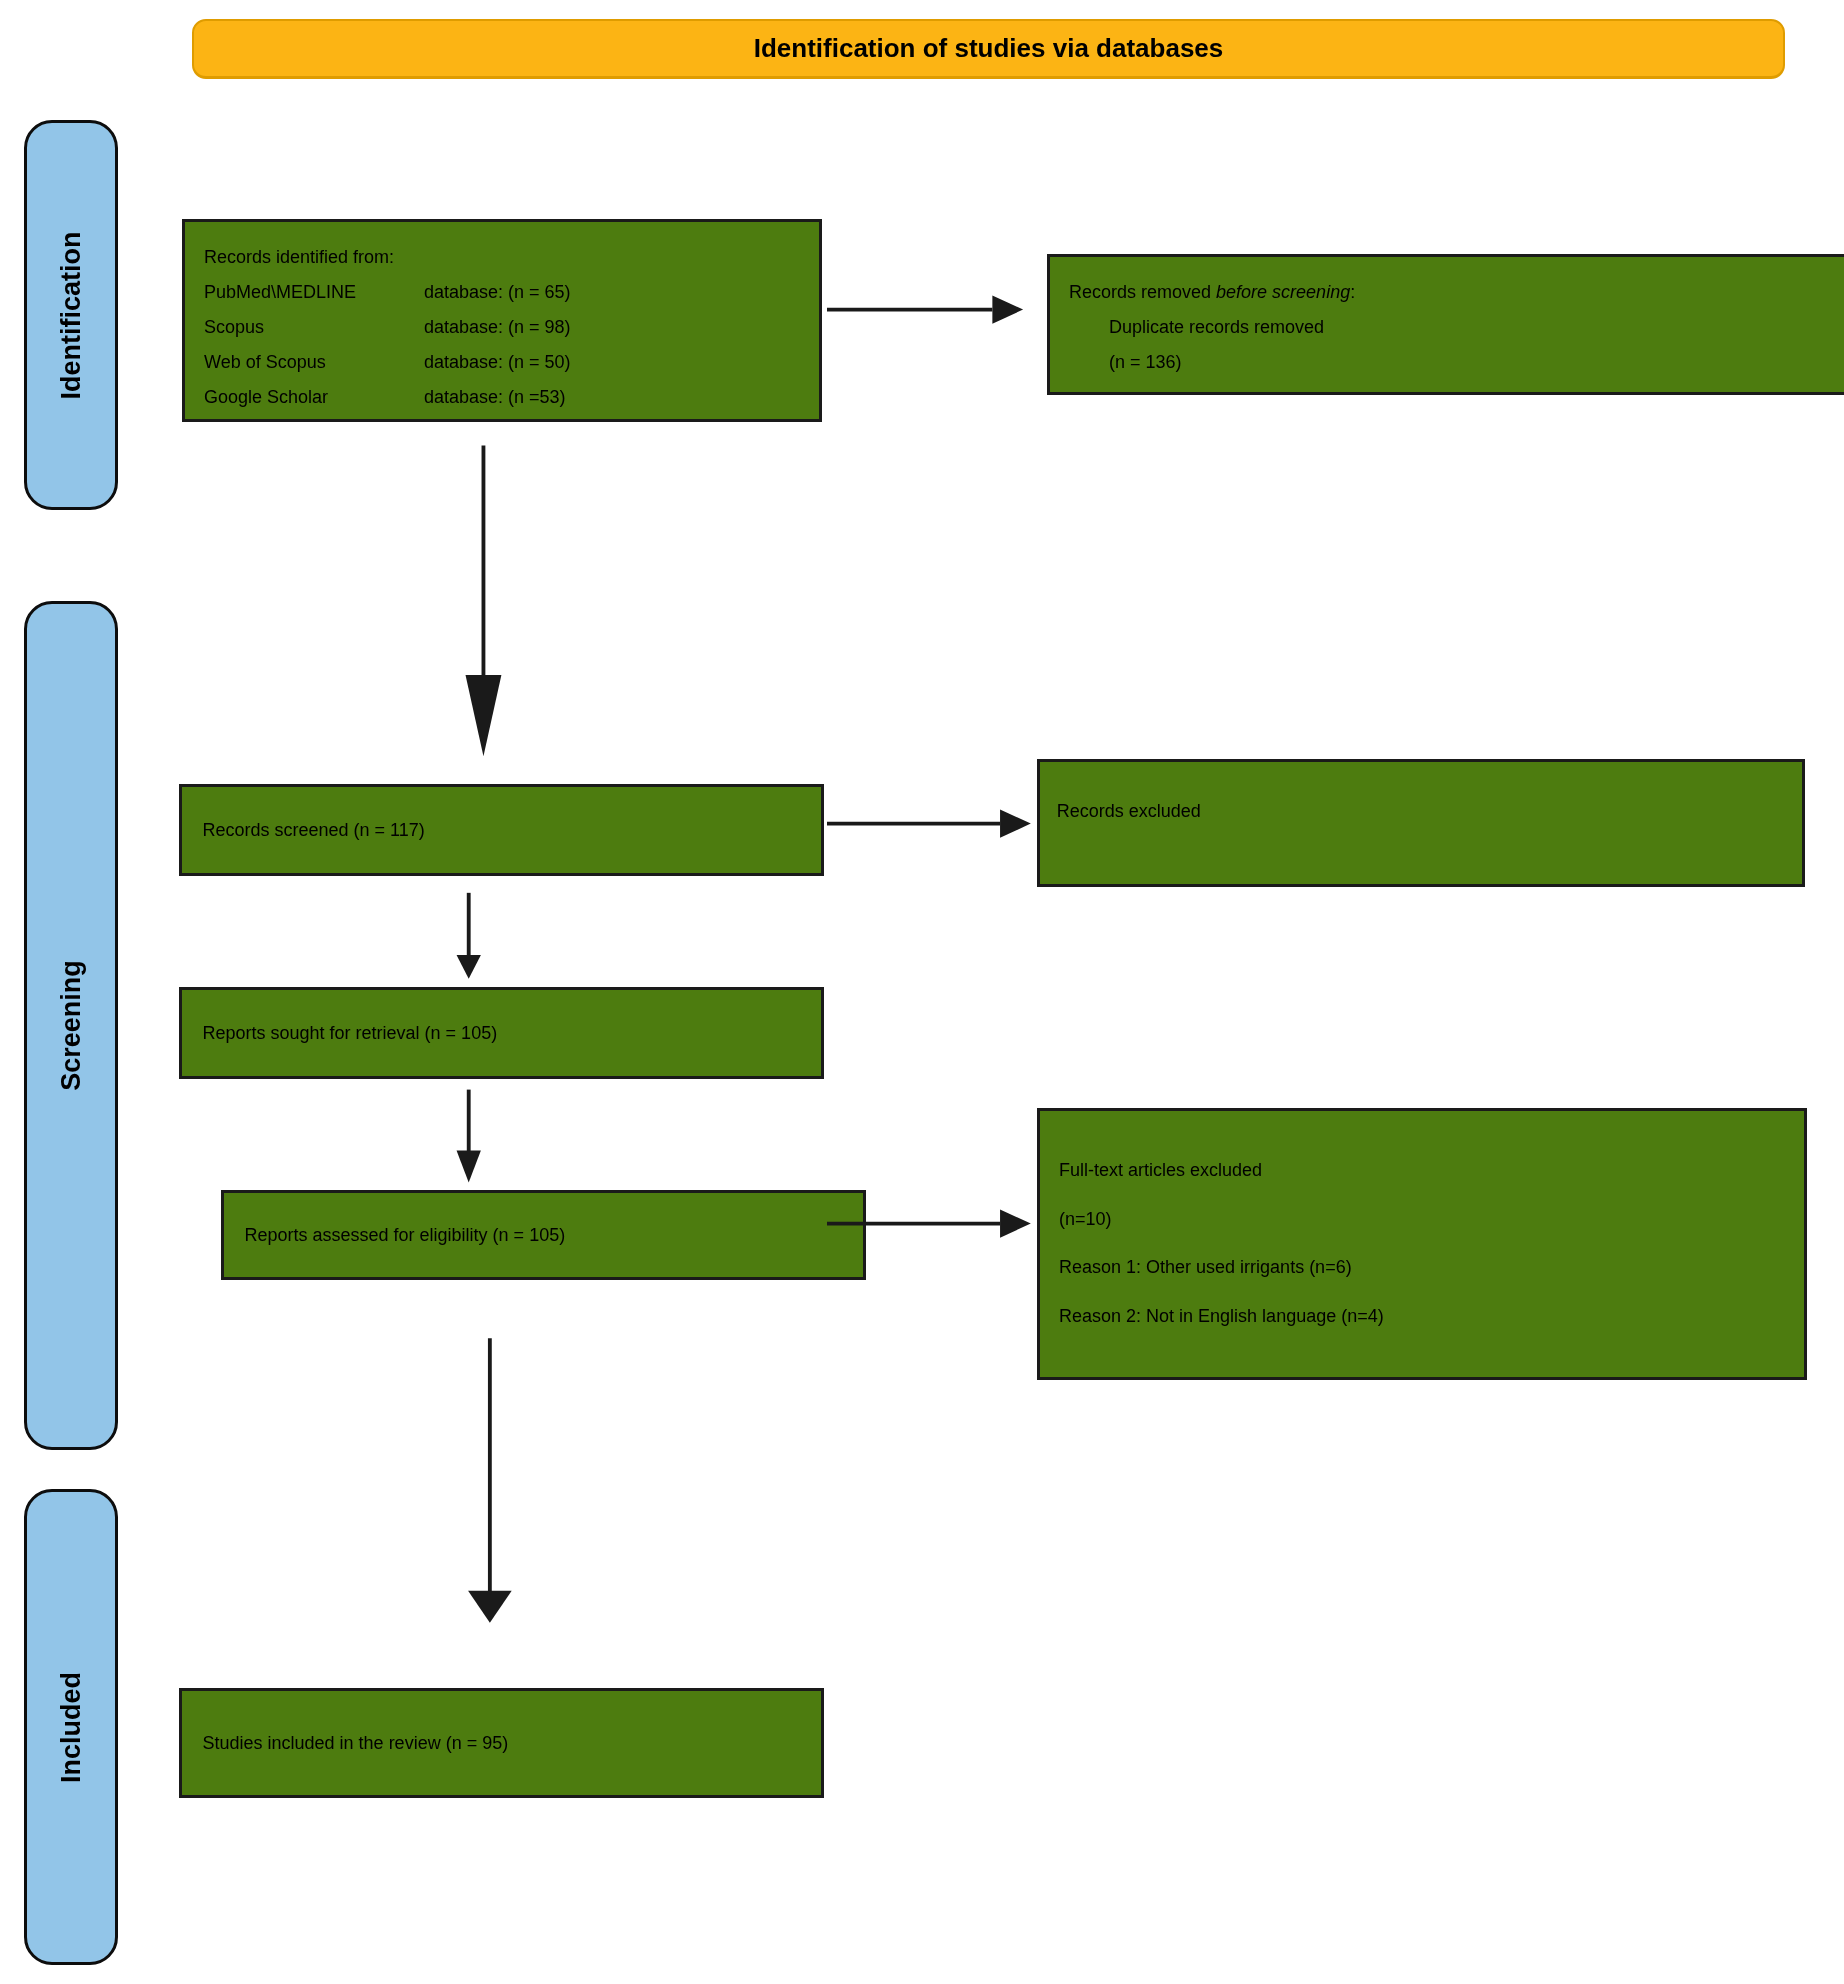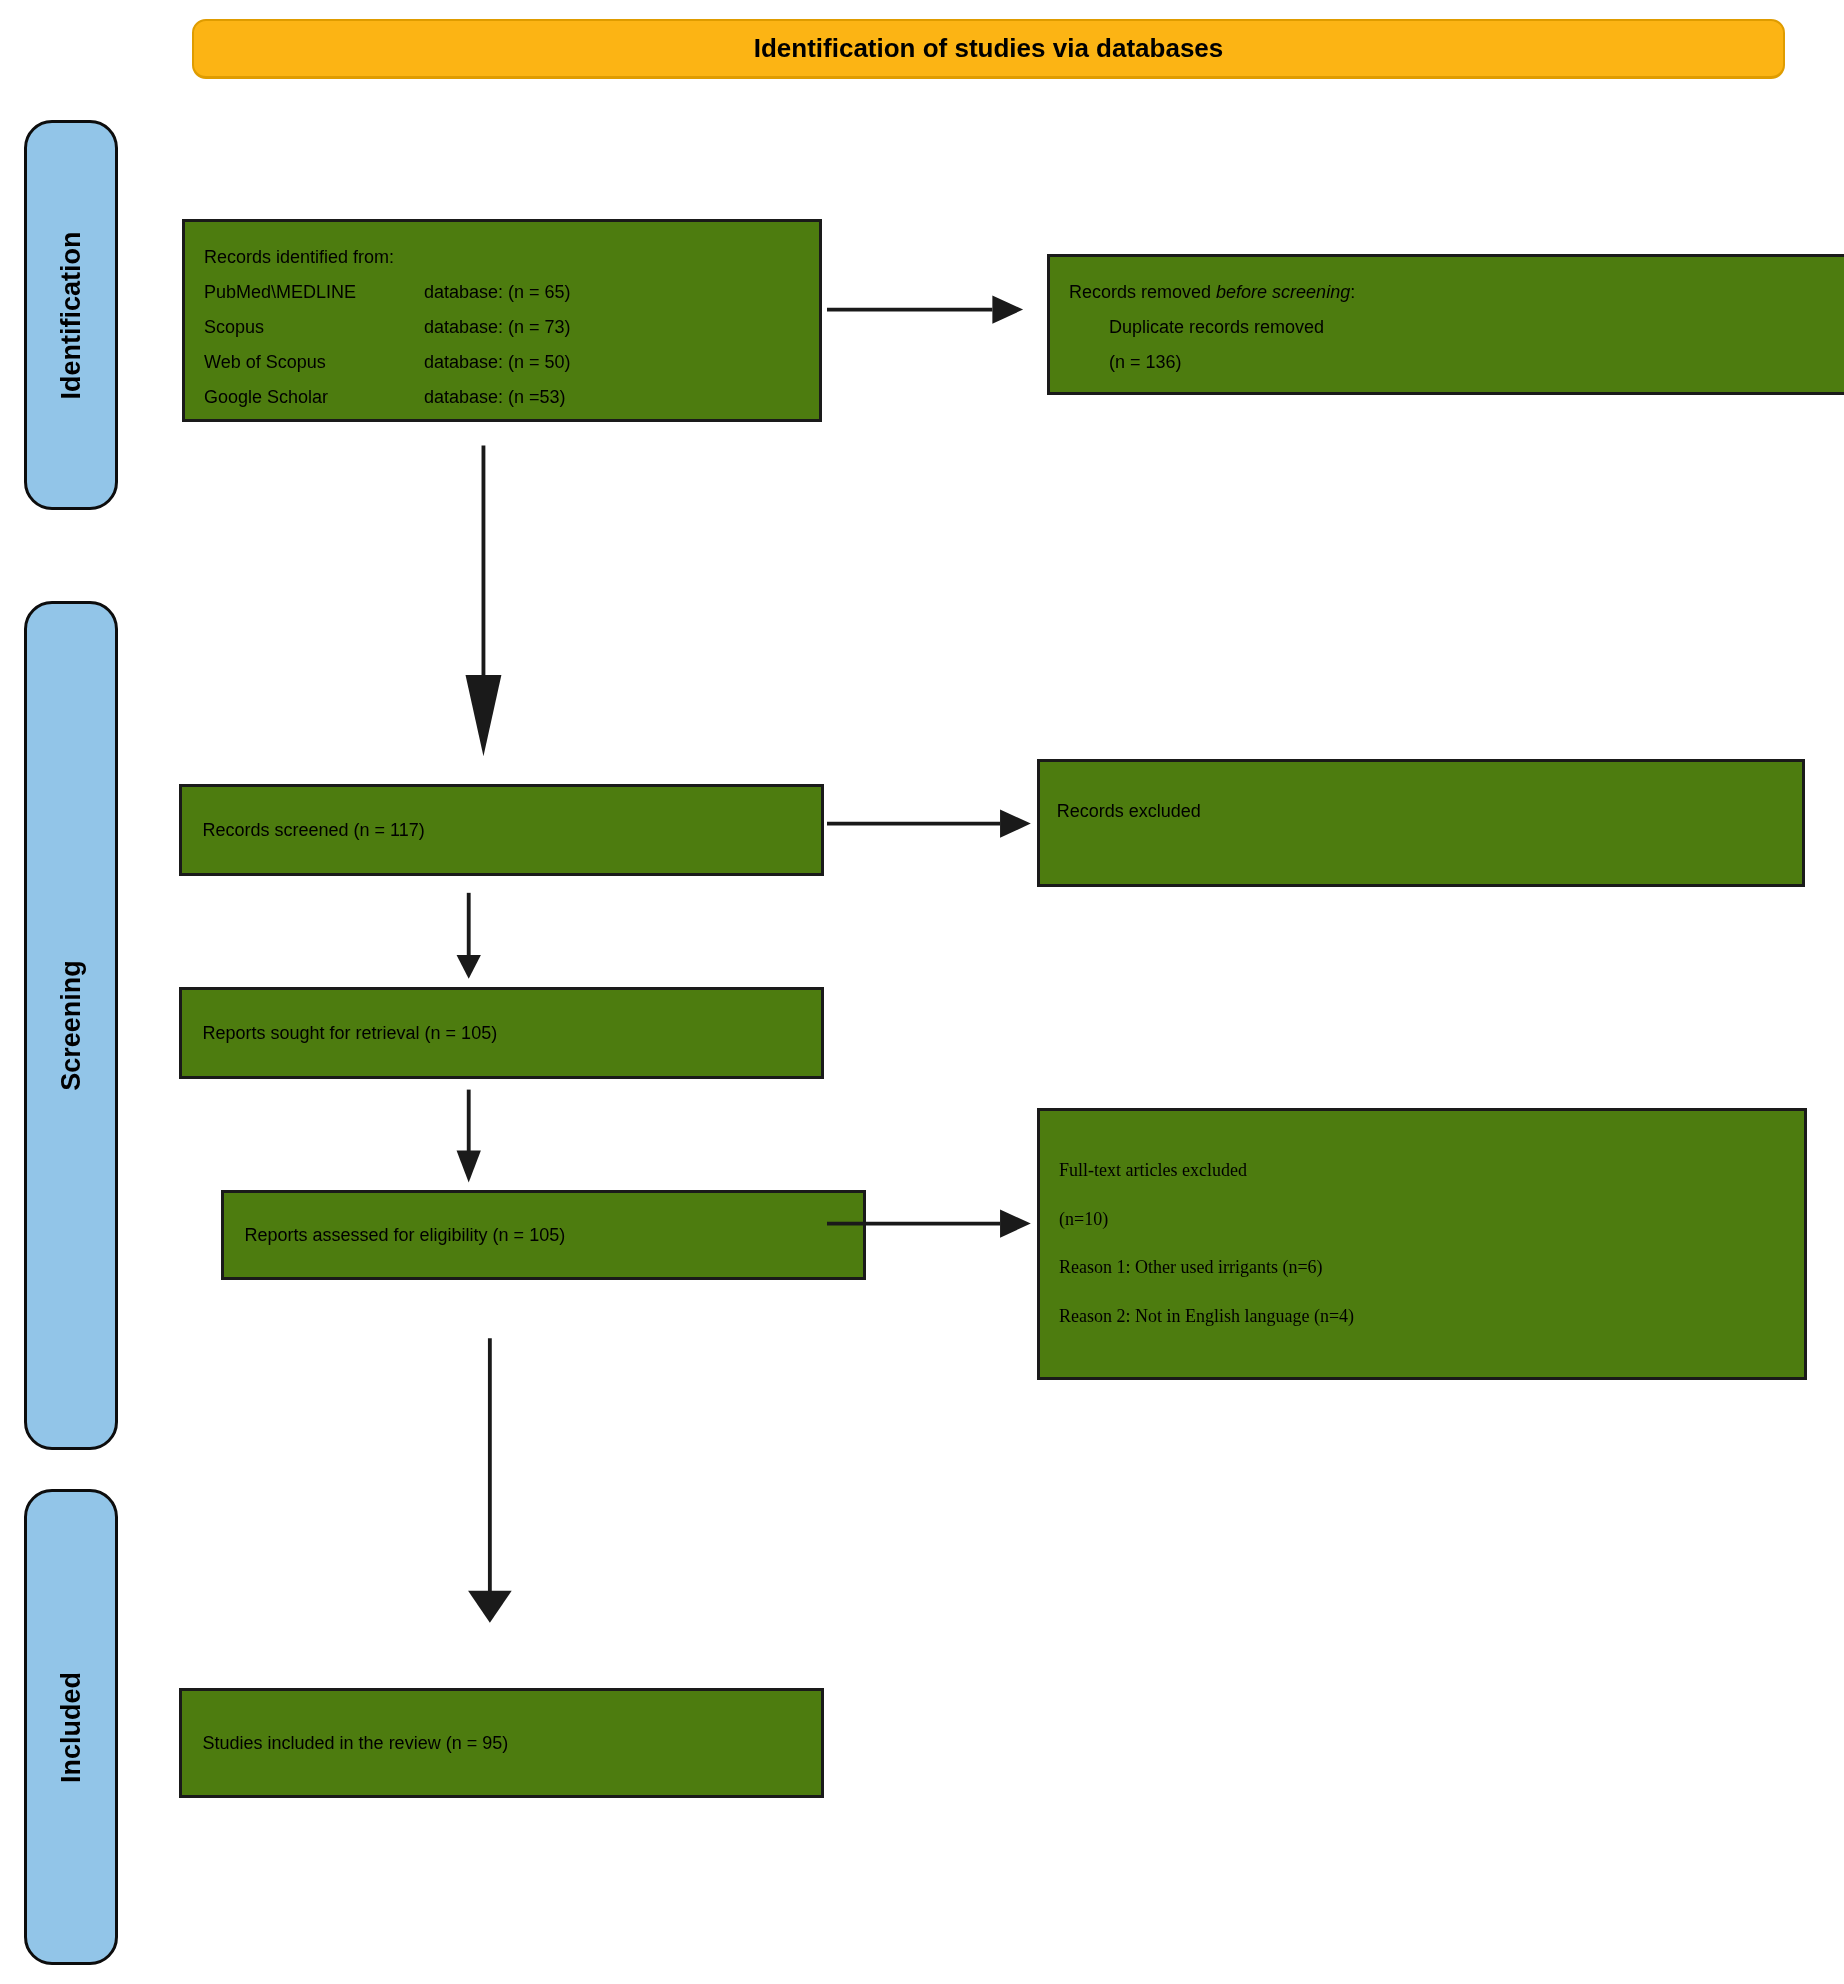--- a/index.html
+++ b/index.html
@@ -53,21 +53,21 @@
   #box-records-identified{left:182px;top:219px;width:640px;height:203px;padding:18px 6.4px 0 19px;}
   #box-records-identified .row .src{display:inline-block;width:220px;}
 
   #box-records-removed{left:1047px;top:254px;width:861px;height:141px;padding:18px 6.4px 0 19px;}
   .indent{margin-left:40px;}
 
   #box-records-screened{left:179px;top:784px;width:645px;height:92px;}
   #box-records-excluded{left:1037px;top:759px;width:768px;height:128px;padding:32px 6.4px 0 16.7px;}
   #box-reports-sought{left:179px;top:987px;width:645px;height:92px;}
   #box-reports-assessed{left:179px;top:1190px;width:645px;height:90px;margin-left:42px;}
-  #box-fulltext-excluded{left:1037px;top:1108px;width:770px;height:272px;padding:42px 6.4px 0 19px;font-family:Liberation Serif, serif;}
+  #box-fulltext-excluded{left:1037px;top:1108px;width:770px;height:272px;padding:42px 6.4px 0 19px;}
   #box-fulltext-excluded .para{margin-bottom:13.5px;}
   #box-studies-included{left:179px;top:1688px;width:645px;height:110px;}
 
   #arrows{position:absolute;left:0;top:0;width:1845px;height:1985px;pointer-events:none;}
   #arrows line{stroke:var(--arrow);stroke-width:6;}
   #arrows polygon{fill:var(--arrow);}
 </style>
 </head>
 <body>
 
@@ -86,21 +86,21 @@
   <div class="stage" id="stage-included">
     <span>Included</span>
   </div>
 
   <div class="pbox" id="box-records-identified">
     <div class="row">Records identified from:</div>
     <div class="row">
       <span class="src">PubMed\MEDLINE</span><span class="det">database: (n = 65)</span>
     </div>
     <div class="row">
-      <span class="src">Scopus</span><span class="det">database: (n = 73)</span>
+      <span class="src">Scopus</span><span class="det">database: (n = 98)</span>
     </div>
     <div class="row">
       <span class="src">Web of Scopus</span><span class="det">database: (n = 50)</span>
     </div>
     <div class="row">
       <span class="src">Google Scholar</span><span class="det">database: (n =53)</span>
     </div>
   </div>
 
   <div class="pbox center-one" id="box-records-screened">

